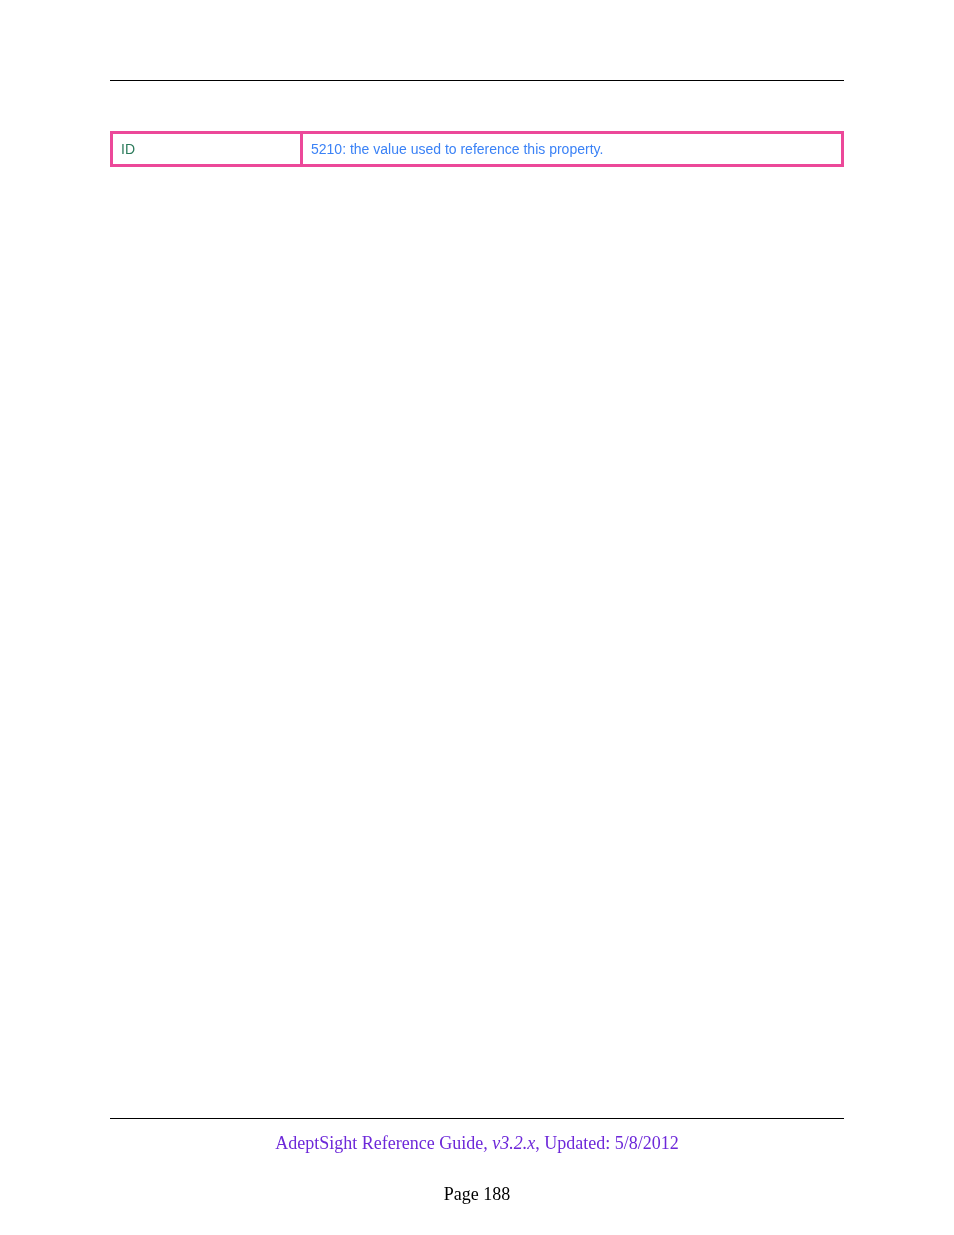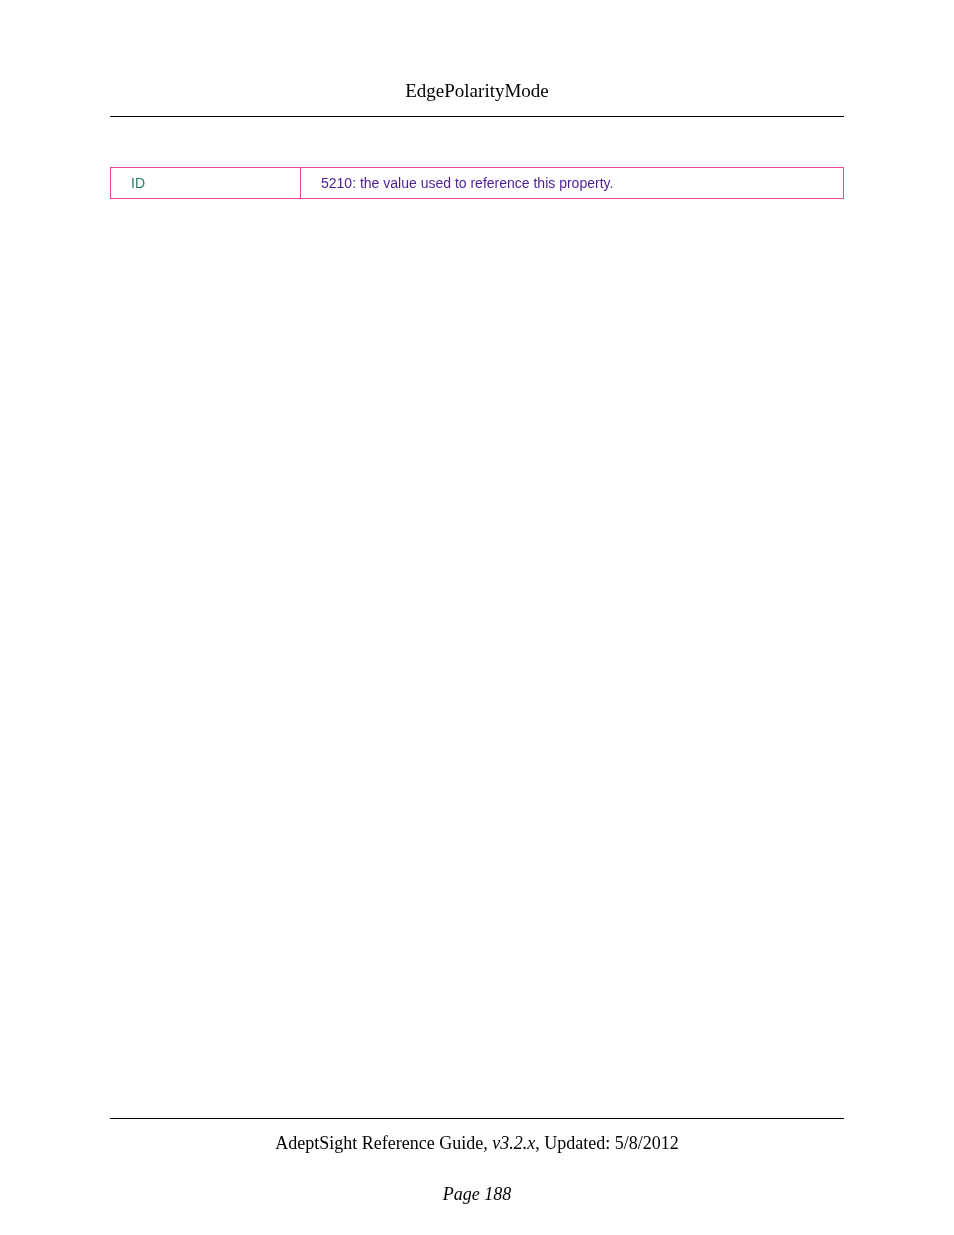--- a/index.html
+++ b/index.html
@@ -31,65 +31,63 @@
       border-top: 1.5px solid #000000;
       margin-bottom: 50px;
     }
     .property-table {
       width: 100%;
       border-collapse: collapse;
       font-family: Verdana, Arial, sans-serif;
       font-size: 14px;
     }
     .property-table td {
-      border: 1px solid #ec4899;
-      padding: 7px 20px;
+      border: 3px solid #ec4899;
+      padding: 7px 8px;
       vertical-align: middle;
     }
     .property-table td.key-cell {
       width: 190px;
       color: #2a7a5a;
     }
     .property-table td.value-cell {
-      color: #4c1d95;
+      color: #3b82f6;
     }
     .footer {
       position: absolute;
       bottom: 0;
       left: 110px;
       right: 110px;
       text-align: center;
       padding-bottom: 30px;
     }
     .footer-rule {
       border: none;
       border-top: 1.5px solid #000000;
       margin-bottom: 14px;
     }
     .footer-text {
       font-family: Georgia, serif;
       font-size: 18px;
-      color: #000000;
+      color: #6d28d9;
     }
     .footer-text .italic {
       font-style: italic;
     }
     .page-number {
       font-family: Georgia, serif;
       font-size: 18px;
       color: #000000;
       margin-top: 30px;
-      font-style: italic;
     }
   </style>
 </head>
 <body>
 
 <div class="page-container">
-  <div class="header-title">EdgePolarityMode</div>
   <hr class="header-rule">
 
   <table class="property-table">
     <tbody>
       <tr>
         <td class="key-cell">ID</td>
         <td class="value-cell">5210: the value used to reference this property.</td>
       </tr>
     </tbody>
   </table>

